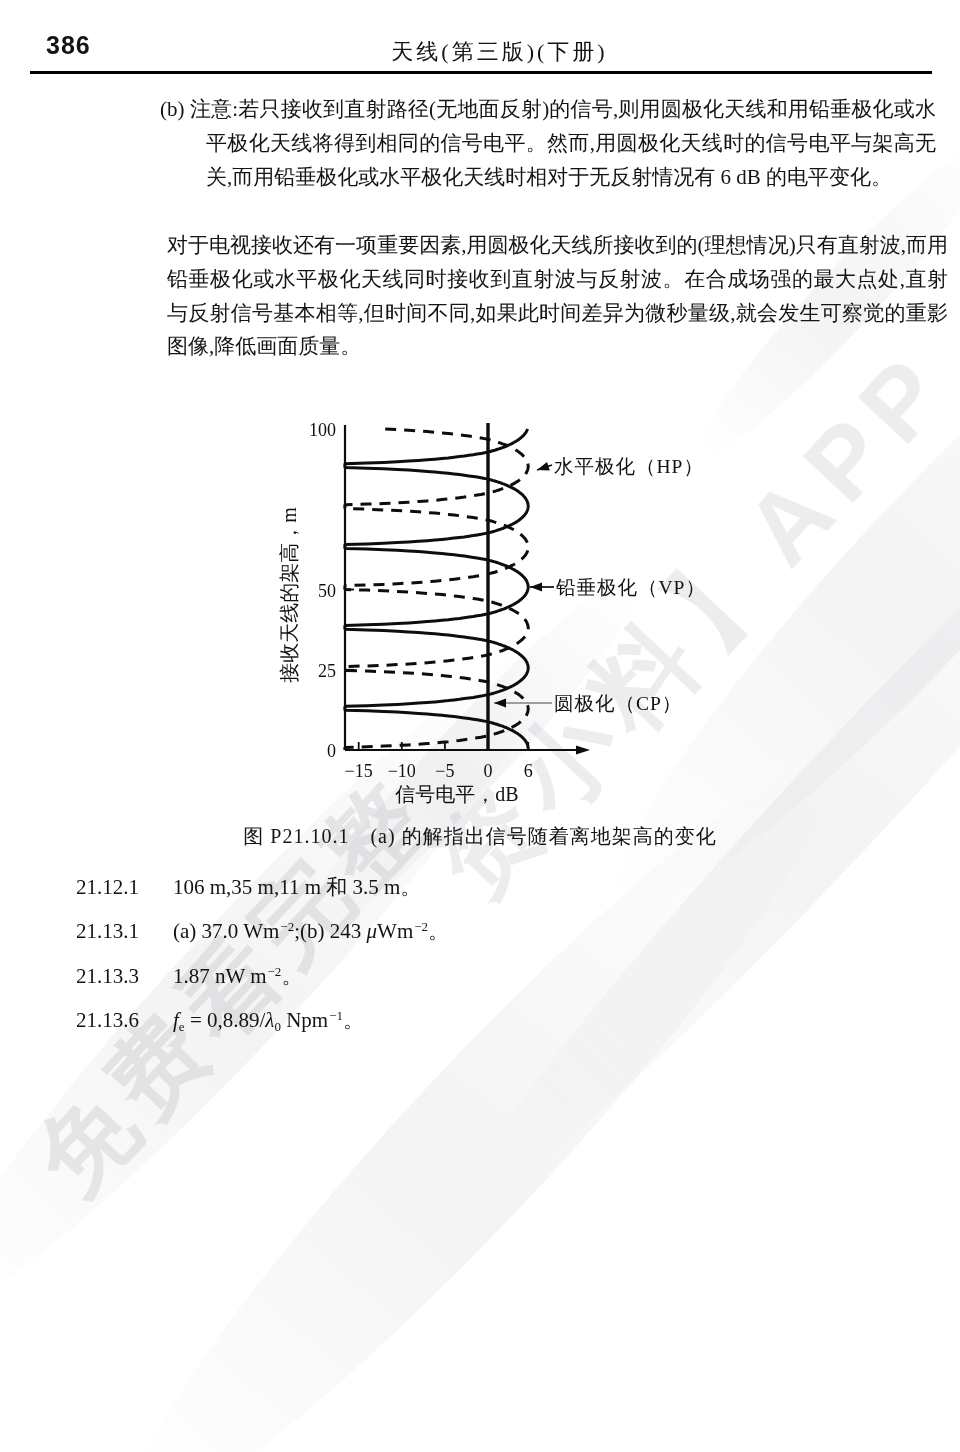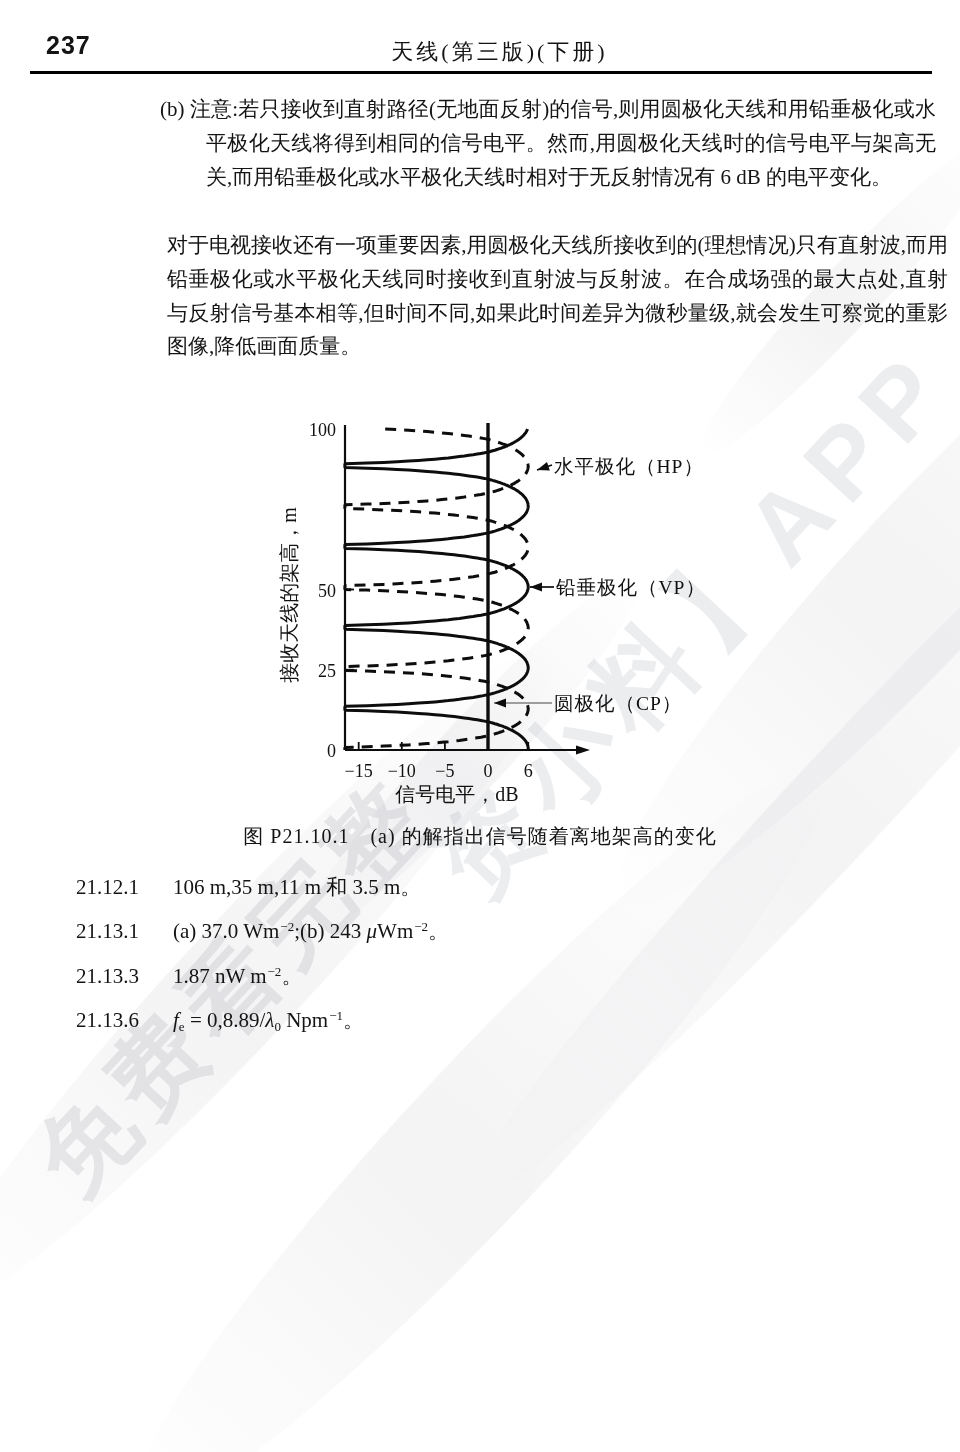--- a/index.html
+++ b/index.html
@@ -40,21 +40,21 @@
 
   <div class="streak" style="left:-60px;top:1245px;width:900px;height:120px;"></div>
   <div class="streak" style="left:140px;top:1430px;width:1000px;height:150px;"></div>
   <div class="streak" style="left:470px;top:1150px;width:1100px;height:100px;"></div>
   <div class="streak" style="left:620px;top:830px;width:900px;height:150px;"></div>
   <div class="streak" style="left:700px;top:425px;width:430px;height:60px;"></div>
   <div class="streak" style="left:300px;top:905px;width:500px;height:70px;"></div>
   <div class="wm wm-upper">资小料】APP</div>
   <div class="wm wm-lower">免费看完整</div>
 
-  <div class="page-num">237</div>
+  <div class="page-num">386</div>
   <div class="book-title">天线(第三版)(下册)</div>
   <div class="rule"></div>
 
   <div class="para para-b">(b) 注意:若只接收到直射路径(无地面反射)的信号,则用圆极化天线和用铅垂极化或水平极化天线将得到相同的信号电平。然而,用圆极化天线时的信号电平与架高无关,而用铅垂极化或水平极化天线时相对于无反射情况有 6 dB 的电平变化。</div>
   <div class="para para-main">对于电视接收还有一项重要因素,用圆极化天线所接收到的(理想情况)只有直射波,而用铅垂极化或水平极化天线同时接收到直射波与反射波。在合成场强的最大点处,直射与反射信号基本相等,但时间不同,如果此时间差异为微秒量级,就会发生可察觉的重影图像,降低画面质量。</div>
 
   <div class="chart-wrap">
     <svg id="chart" width="500" height="402" viewBox="0 0 500 402">
         <polyline points="74.9,337.0 74.9,336.4 74.9,335.7 74.9,335.1 75.5,334.4 97.0,333.8 113.6,333.1 127.2,332.5 138.6,331.9 148.5,331.2 157.2,330.6 164.9,329.9 171.9,329.3 178.3,328.7 184.1,328.0 189.4,327.4 194.3,326.7 198.9,326.1 203.2,325.4 207.2,324.8 211.0,324.2 214.5,323.5 217.8,322.9 220.3,322.2 222.6,321.6 224.8,320.9 226.9,320.3 228.8,319.7 230.7,319.0 232.5,318.4 234.2,317.7 235.8,317.1 237.3,316.5 238.7,315.8 240.1,315.2 241.4,314.5 242.7,313.9 243.9,313.2 245.0,312.6 246.1,312.0 247.1,311.3 248.1,310.7 249.0,310.0 249.8,309.4 250.6,308.8 251.4,308.1 252.1,307.5 252.8,306.8 253.4,306.2 254.0,305.5 254.6,304.9 255.1,304.3 255.6,303.6 256.0,303.0 256.4,302.3 256.7,301.7 257.0,301.0 257.3,300.4 257.5,299.8 257.7,299.1 257.9,298.5 258.0,297.8 258.1,297.2 258.2,296.6 258.2,295.9 258.2,295.3 258.1,294.6 258.0,294.0 257.9,293.3 257.7,292.7 257.5,292.1 257.3,291.4 257.0,290.8 256.7,290.1 256.4,289.5 256.0,288.9 255.6,288.2 255.1,287.6 254.6,286.9 254.0,286.3 253.4,285.6 252.8,285.0 252.1,284.4 251.4,283.7 250.6,283.1 249.8,282.4 249.0,281.8 248.1,281.1 247.1,280.5 246.1,279.9 245.0,279.2 243.9,278.6 242.7,277.9 241.4,277.3 240.1,276.7 238.7,276.0 237.3,275.4 235.8,274.7 234.2,274.1 232.5,273.4 230.7,272.8 228.8,272.2 226.9,271.5 224.8,270.9 222.6,270.2 220.3,269.6 217.8,268.9 214.5,268.3 211.0,267.7 207.2,267.0 203.2,266.4 198.9,265.7 194.3,265.1 189.4,264.5 184.1,263.8 178.3,263.2 171.9,262.5 164.9,261.9 157.2,261.2 148.5,260.6 138.6,260.0 127.2,259.3 113.6,258.7 97.0,258.0 75.5,257.4 74.9,256.8 74.9,256.1 74.9,255.5 74.9,254.8 74.9,254.2 75.5,253.5 97.0,252.9 113.6,252.3 127.2,251.6 138.6,251.0 148.5,250.3 157.2,249.7 164.9,249.0 171.9,248.4 178.3,247.8 184.1,247.1 189.4,246.5 194.3,245.8 198.9,245.2 203.2,244.6 207.2,243.9 211.0,243.3 214.5,242.6 217.8,242.0 220.3,241.3 222.6,240.7 224.8,240.1 226.9,239.4 228.8,238.8 230.7,238.1 232.5,237.5 234.2,236.8 235.8,236.2 237.3,235.6 238.7,234.9 240.1,234.3 241.4,233.6 242.7,233.0 243.9,232.4 245.0,231.7 246.1,231.1 247.1,230.4 248.1,229.8 249.0,229.1 249.8,228.5 250.6,227.9 251.4,227.2 252.1,226.6 252.8,225.9 253.4,225.3 254.0,224.7 254.6,224.0 255.1,223.4 255.6,222.7 256.0,222.1 256.4,221.4 256.7,220.8 257.0,220.2 257.3,219.5 257.5,218.9 257.7,218.2 257.9,217.6 258.0,216.9 258.1,216.3 258.2,215.7 258.2,215.0 258.2,214.4 258.1,213.7 258.0,213.1 257.9,212.5 257.7,211.8 257.5,211.2 257.3,210.5 257.0,209.9 256.7,209.2 256.4,208.6 256.0,208.0 255.6,207.3 255.1,206.7 254.6,206.0 254.0,205.4 253.4,204.7 252.8,204.1 252.1,203.5 251.4,202.8 250.6,202.2 249.8,201.5 249.0,200.9 248.1,200.3 247.1,199.6 246.1,199.0 245.0,198.3 243.9,197.7 242.7,197.0 241.4,196.4 240.1,195.8 238.7,195.1 237.3,194.5 235.8,193.8 234.2,193.2 232.5,192.5 230.7,191.9 228.8,191.3 226.9,190.6 224.8,190.0 222.6,189.3 220.3,188.7 217.8,188.1 214.5,187.4 211.0,186.8 207.2,186.1 203.2,185.5 198.9,184.8 194.3,184.2 189.4,183.6 184.1,182.9 178.3,182.3 171.9,181.6 164.9,181.0 157.2,180.4 148.5,179.7 138.6,179.1 127.2,178.4 113.6,177.8 97.0,177.1 75.5,176.5 74.9,175.9 74.9,175.2 74.9,174.6 74.9,173.9 74.9,173.3 75.5,172.6 97.0,172.0 113.6,171.4 127.2,170.7 138.6,170.1 148.5,169.4 157.2,168.8 164.9,168.2 171.9,167.5 178.3,166.9 184.1,166.2 189.4,165.6 194.3,164.9 198.9,164.3 203.2,163.7 207.2,163.0 211.0,162.4 214.5,161.7 217.8,161.1 220.3,160.4 222.6,159.8 224.8,159.2 226.9,158.5 228.8,157.9 230.7,157.2 232.5,156.6 234.2,156.0 235.8,155.3 237.3,154.7 238.7,154.0 240.1,153.4 241.4,152.7 242.7,152.1 243.9,151.5 245.0,150.8 246.1,150.2 247.1,149.5 248.1,148.9 249.0,148.3 249.8,147.6 250.6,147.0 251.4,146.3 252.1,145.7 252.8,145.0 253.4,144.4 254.0,143.8 254.6,143.1 255.1,142.5 255.6,141.8 256.0,141.2 256.4,140.5 256.7,139.9 257.0,139.3 257.3,138.6 257.5,138.0 257.7,137.3 257.9,136.7 258.0,136.1 258.1,135.4 258.2,134.8 258.2,134.1 258.2,133.5 258.1,132.8 258.0,132.2 257.9,131.6 257.7,130.9 257.5,130.3 257.3,129.6 257.0,129.0 256.7,128.3 256.4,127.7 256.0,127.1 255.6,126.4 255.1,125.8 254.6,125.1 254.0,124.5 253.4,123.9 252.8,123.2 252.1,122.6 251.4,121.9 250.6,121.3 249.8,120.6 249.0,120.0 248.1,119.4 247.1,118.7 246.1,118.1 245.0,117.4 243.9,116.8 242.7,116.2 241.4,115.5 240.1,114.9 238.7,114.2 237.3,113.6 235.8,112.9 234.2,112.3 232.5,111.7 230.7,111.0 228.8,110.4 226.9,109.7 224.8,109.1 222.6,108.4 220.3,107.8 217.8,107.2 214.5,106.5 211.0,105.9 207.2,105.2 203.2,104.6 198.9,104.0 194.3,103.3 189.4,102.7 184.1,102.0 178.3,101.4 171.9,100.7 164.9,100.1 157.2,99.5 148.5,98.8 138.6,98.2 127.2,97.5 113.6,96.9 97.0,96.2 75.5,95.6 74.9,95.0 74.9,94.3 74.9,93.7 74.9,93.0 74.9,92.4 75.5,91.8 97.0,91.1 113.6,90.5 127.2,89.8 138.6,89.2 148.5,88.5 157.2,87.9 164.9,87.3 171.9,86.6 178.3,86.0 184.1,85.3 189.4,84.7 194.3,84.1 198.9,83.4 203.2,82.8 207.2,82.1 211.0,81.5 214.5,80.8 217.8,80.2 220.3,79.6 222.6,78.9 224.8,78.3 226.9,77.6 228.8,77.0 230.7,76.3 232.5,75.7 234.2,75.1 235.8,74.4 237.3,73.8 238.7,73.1 240.1,72.5 241.4,71.9 242.7,71.2 243.9,70.6 245.0,69.9 246.1,69.3 247.1,68.6 248.1,68.0 249.0,67.4 249.8,66.7 250.6,66.1 251.4,65.4 252.1,64.8 252.8,64.1 253.4,63.5 254.0,62.9 254.6,62.2 255.1,61.6 255.6,60.9 256.0,60.3 256.4,59.7 256.7,59.0 257.0,58.4 257.3,57.7 257.5,57.1 257.7,56.4 257.9,55.8 258.0,55.2 258.1,54.5 258.2,53.9 258.2,53.2 258.2,52.6 258.1,52.0 258.0,51.3 257.9,50.7 257.7,50.0 257.5,49.4 257.3,48.7 257.0,48.1 256.7,47.5 256.4,46.8 256.0,46.2 255.6,45.5 255.1,44.9 254.6,44.2 254.0,43.6 253.4,43.0 252.8,42.3 252.1,41.7 251.4,41.0 250.6,40.4 249.8,39.8 249.0,39.1 248.1,38.5 247.1,37.8 246.1,37.2 245.0,36.5 243.9,35.9 242.7,35.3 241.4,34.6 240.1,34.0 238.7,33.3 237.3,32.7 235.8,32.0 234.2,31.4 232.5,30.8 230.7,30.1 228.8,29.5 226.9,28.8 224.8,28.2 222.6,27.6 220.3,26.9 217.8,26.3 214.5,25.6 211.0,25.0 207.2,24.3 203.2,23.7 198.9,23.1 194.3,22.4 189.4,21.8 184.1,21.1 178.3,20.5 171.9,19.9 164.9,19.2 157.2,18.6 148.5,17.9 138.6,17.3 127.2,16.6 113.6,16.0" fill="none" stroke="#0d0d0d" stroke-width="3" stroke-dasharray="11 8"></polyline>
         <polyline points="258.1,337.0 258.2,336.4 258.2,335.7 258.2,335.1 258.1,334.4 258.0,333.8 257.9,333.1 257.7,332.5 257.5,331.9 257.3,331.2 257.0,330.6 256.7,329.9 256.4,329.3 256.0,328.7 255.6,328.0 255.1,327.4 254.6,326.7 254.0,326.1 253.4,325.4 252.8,324.8 252.1,324.2 251.4,323.5 250.6,322.9 249.8,322.2 249.0,321.6 248.1,320.9 247.1,320.3 246.1,319.7 245.0,319.0 243.9,318.4 242.7,317.7 241.4,317.1 240.1,316.5 238.7,315.8 237.3,315.2 235.8,314.5 234.2,313.9 232.5,313.2 230.7,312.6 228.8,312.0 226.9,311.3 224.8,310.7 222.6,310.0 220.3,309.4 217.8,308.8 214.5,308.1 211.0,307.5 207.2,306.8 203.2,306.2 198.9,305.5 194.3,304.9 189.4,304.3 184.1,303.6 178.3,303.0 171.9,302.3 164.9,301.7 157.2,301.0 148.5,300.4 138.6,299.8 127.2,299.1 113.6,298.5 97.0,297.8 75.5,297.2 74.9,296.6 74.9,295.9 74.9,295.3 74.9,294.6 74.9,294.0 75.5,293.3 97.0,292.7 113.6,292.1 127.2,291.4 138.6,290.8 148.5,290.1 157.2,289.5 164.9,288.9 171.9,288.2 178.3,287.6 184.1,286.9 189.4,286.3 194.3,285.6 198.9,285.0 203.2,284.4 207.2,283.7 211.0,283.1 214.5,282.4 217.8,281.8 220.3,281.1 222.6,280.5 224.8,279.9 226.9,279.2 228.8,278.6 230.7,277.9 232.5,277.3 234.2,276.7 235.8,276.0 237.3,275.4 238.7,274.7 240.1,274.1 241.4,273.4 242.7,272.8 243.9,272.2 245.0,271.5 246.1,270.9 247.1,270.2 248.1,269.6 249.0,268.9 249.8,268.3 250.6,267.7 251.4,267.0 252.1,266.4 252.8,265.7 253.4,265.1 254.0,264.5 254.6,263.8 255.1,263.2 255.6,262.5 256.0,261.9 256.4,261.2 256.7,260.6 257.0,260.0 257.3,259.3 257.5,258.7 257.7,258.0 257.9,257.4 258.0,256.8 258.1,256.1 258.2,255.5 258.2,254.8 258.2,254.2 258.1,253.5 258.0,252.9 257.9,252.3 257.7,251.6 257.5,251.0 257.3,250.3 257.0,249.7 256.7,249.0 256.4,248.4 256.0,247.8 255.6,247.1 255.1,246.5 254.6,245.8 254.0,245.2 253.4,244.6 252.8,243.9 252.1,243.3 251.4,242.6 250.6,242.0 249.8,241.3 249.0,240.7 248.1,240.1 247.1,239.4 246.1,238.8 245.0,238.1 243.9,237.5 242.7,236.8 241.4,236.2 240.1,235.6 238.7,234.9 237.3,234.3 235.8,233.6 234.2,233.0 232.5,232.4 230.7,231.7 228.8,231.1 226.9,230.4 224.8,229.8 222.6,229.1 220.3,228.5 217.8,227.9 214.5,227.2 211.0,226.6 207.2,225.9 203.2,225.3 198.9,224.7 194.3,224.0 189.4,223.4 184.1,222.7 178.3,222.1 171.9,221.4 164.9,220.8 157.2,220.2 148.5,219.5 138.6,218.9 127.2,218.2 113.6,217.6 97.0,216.9 75.5,216.3 74.9,215.7 74.9,215.0 74.9,214.4 74.9,213.7 74.9,213.1 75.5,212.5 97.0,211.8 113.6,211.2 127.2,210.5 138.6,209.9 148.5,209.2 157.2,208.6 164.9,208.0 171.9,207.3 178.3,206.7 184.1,206.0 189.4,205.4 194.3,204.7 198.9,204.1 203.2,203.5 207.2,202.8 211.0,202.2 214.5,201.5 217.8,200.9 220.3,200.3 222.6,199.6 224.8,199.0 226.9,198.3 228.8,197.7 230.7,197.0 232.5,196.4 234.2,195.8 235.8,195.1 237.3,194.5 238.7,193.8 240.1,193.2 241.4,192.5 242.7,191.9 243.9,191.3 245.0,190.6 246.1,190.0 247.1,189.3 248.1,188.7 249.0,188.1 249.8,187.4 250.6,186.8 251.4,186.1 252.1,185.5 252.8,184.8 253.4,184.2 254.0,183.6 254.6,182.9 255.1,182.3 255.6,181.6 256.0,181.0 256.4,180.4 256.7,179.7 257.0,179.1 257.3,178.4 257.5,177.8 257.7,177.1 257.9,176.5 258.0,175.9 258.1,175.2 258.2,174.6 258.2,173.9 258.2,173.3 258.1,172.6 258.0,172.0 257.9,171.4 257.7,170.7 257.5,170.1 257.3,169.4 257.0,168.8 256.7,168.2 256.4,167.5 256.0,166.9 255.6,166.2 255.1,165.6 254.6,164.9 254.0,164.3 253.4,163.7 252.8,163.0 252.1,162.4 251.4,161.7 250.6,161.1 249.8,160.4 249.0,159.8 248.1,159.2 247.1,158.5 246.1,157.9 245.0,157.2 243.9,156.6 242.7,156.0 241.4,155.3 240.1,154.7 238.7,154.0 237.3,153.4 235.8,152.7 234.2,152.1 232.5,151.5 230.7,150.8 228.8,150.2 226.9,149.5 224.8,148.9 222.6,148.3 220.3,147.6 217.8,147.0 214.5,146.3 211.0,145.7 207.2,145.0 203.2,144.4 198.9,143.8 194.3,143.1 189.4,142.5 184.1,141.8 178.3,141.2 171.9,140.5 164.9,139.9 157.2,139.3 148.5,138.6 138.6,138.0 127.2,137.3 113.6,136.7 97.0,136.1 75.5,135.4 74.9,134.8 74.9,134.1 74.9,133.5 74.9,132.8 74.9,132.2 75.5,131.6 97.0,130.9 113.6,130.3 127.2,129.6 138.6,129.0 148.5,128.3 157.2,127.7 164.9,127.1 171.9,126.4 178.3,125.8 184.1,125.1 189.4,124.5 194.3,123.9 198.9,123.2 203.2,122.6 207.2,121.9 211.0,121.3 214.5,120.6 217.8,120.0 220.3,119.4 222.6,118.7 224.8,118.1 226.9,117.4 228.8,116.8 230.7,116.2 232.5,115.5 234.2,114.9 235.8,114.2 237.3,113.6 238.7,112.9 240.1,112.3 241.4,111.7 242.7,111.0 243.9,110.4 245.0,109.7 246.1,109.1 247.1,108.4 248.1,107.8 249.0,107.2 249.8,106.5 250.6,105.9 251.4,105.2 252.1,104.6 252.8,104.0 253.4,103.3 254.0,102.7 254.6,102.0 255.1,101.4 255.6,100.7 256.0,100.1 256.4,99.5 256.7,98.8 257.0,98.2 257.3,97.5 257.5,96.9 257.7,96.2 257.9,95.6 258.0,95.0 258.1,94.3 258.2,93.7 258.2,93.0 258.2,92.4 258.1,91.8 258.0,91.1 257.9,90.5 257.7,89.8 257.5,89.2 257.3,88.5 257.0,87.9 256.7,87.3 256.4,86.6 256.0,86.0 255.6,85.3 255.1,84.7 254.6,84.1 254.0,83.4 253.4,82.8 252.8,82.1 252.1,81.5 251.4,80.8 250.6,80.2 249.8,79.6 249.0,78.9 248.1,78.3 247.1,77.6 246.1,77.0 245.0,76.3 243.9,75.7 242.7,75.1 241.4,74.4 240.1,73.8 238.7,73.1 237.3,72.5 235.8,71.9 234.2,71.2 232.5,70.6 230.7,69.9 228.8,69.3 226.9,68.6 224.8,68.0 222.6,67.4 220.3,66.7 217.8,66.1 214.5,65.4 211.0,64.8 207.2,64.1 203.2,63.5 198.9,62.9 194.3,62.2 189.4,61.6 184.1,60.9 178.3,60.3 171.9,59.7 164.9,59.0 157.2,58.4 148.5,57.7 138.6,57.1 127.2,56.4 113.6,55.8 97.0,55.2 75.5,54.5 74.9,53.9 74.9,53.2 74.9,52.6 74.9,52.0 74.9,51.3 75.5,50.7 97.0,50.0 113.6,49.4 127.2,48.7 138.6,48.1 148.5,47.5 157.2,46.8 164.9,46.2 171.9,45.5 178.3,44.9 184.1,44.2 189.4,43.6 194.3,43.0 198.9,42.3 203.2,41.7 207.2,41.0 211.0,40.4 214.5,39.8 217.8,39.1 220.3,38.5 222.6,37.8 224.8,37.2 226.9,36.5 228.8,35.9 230.7,35.3 232.5,34.6 234.2,34.0 235.8,33.3 237.3,32.7 238.7,32.0 240.1,31.4 241.4,30.8 242.7,30.1 243.9,29.5 245.0,28.8 246.1,28.2 247.1,27.6 248.1,26.9 249.0,26.3 249.8,25.6 250.6,25.0 251.4,24.3 252.1,23.7 252.8,23.1 253.4,22.4 254.0,21.8 254.6,21.1 255.1,20.5 255.6,19.9 256.0,19.2 256.4,18.6 256.7,17.9 257.0,17.3 257.3,16.6 257.5,16.0" fill="none" stroke="#0d0d0d" stroke-width="3"></polyline>

